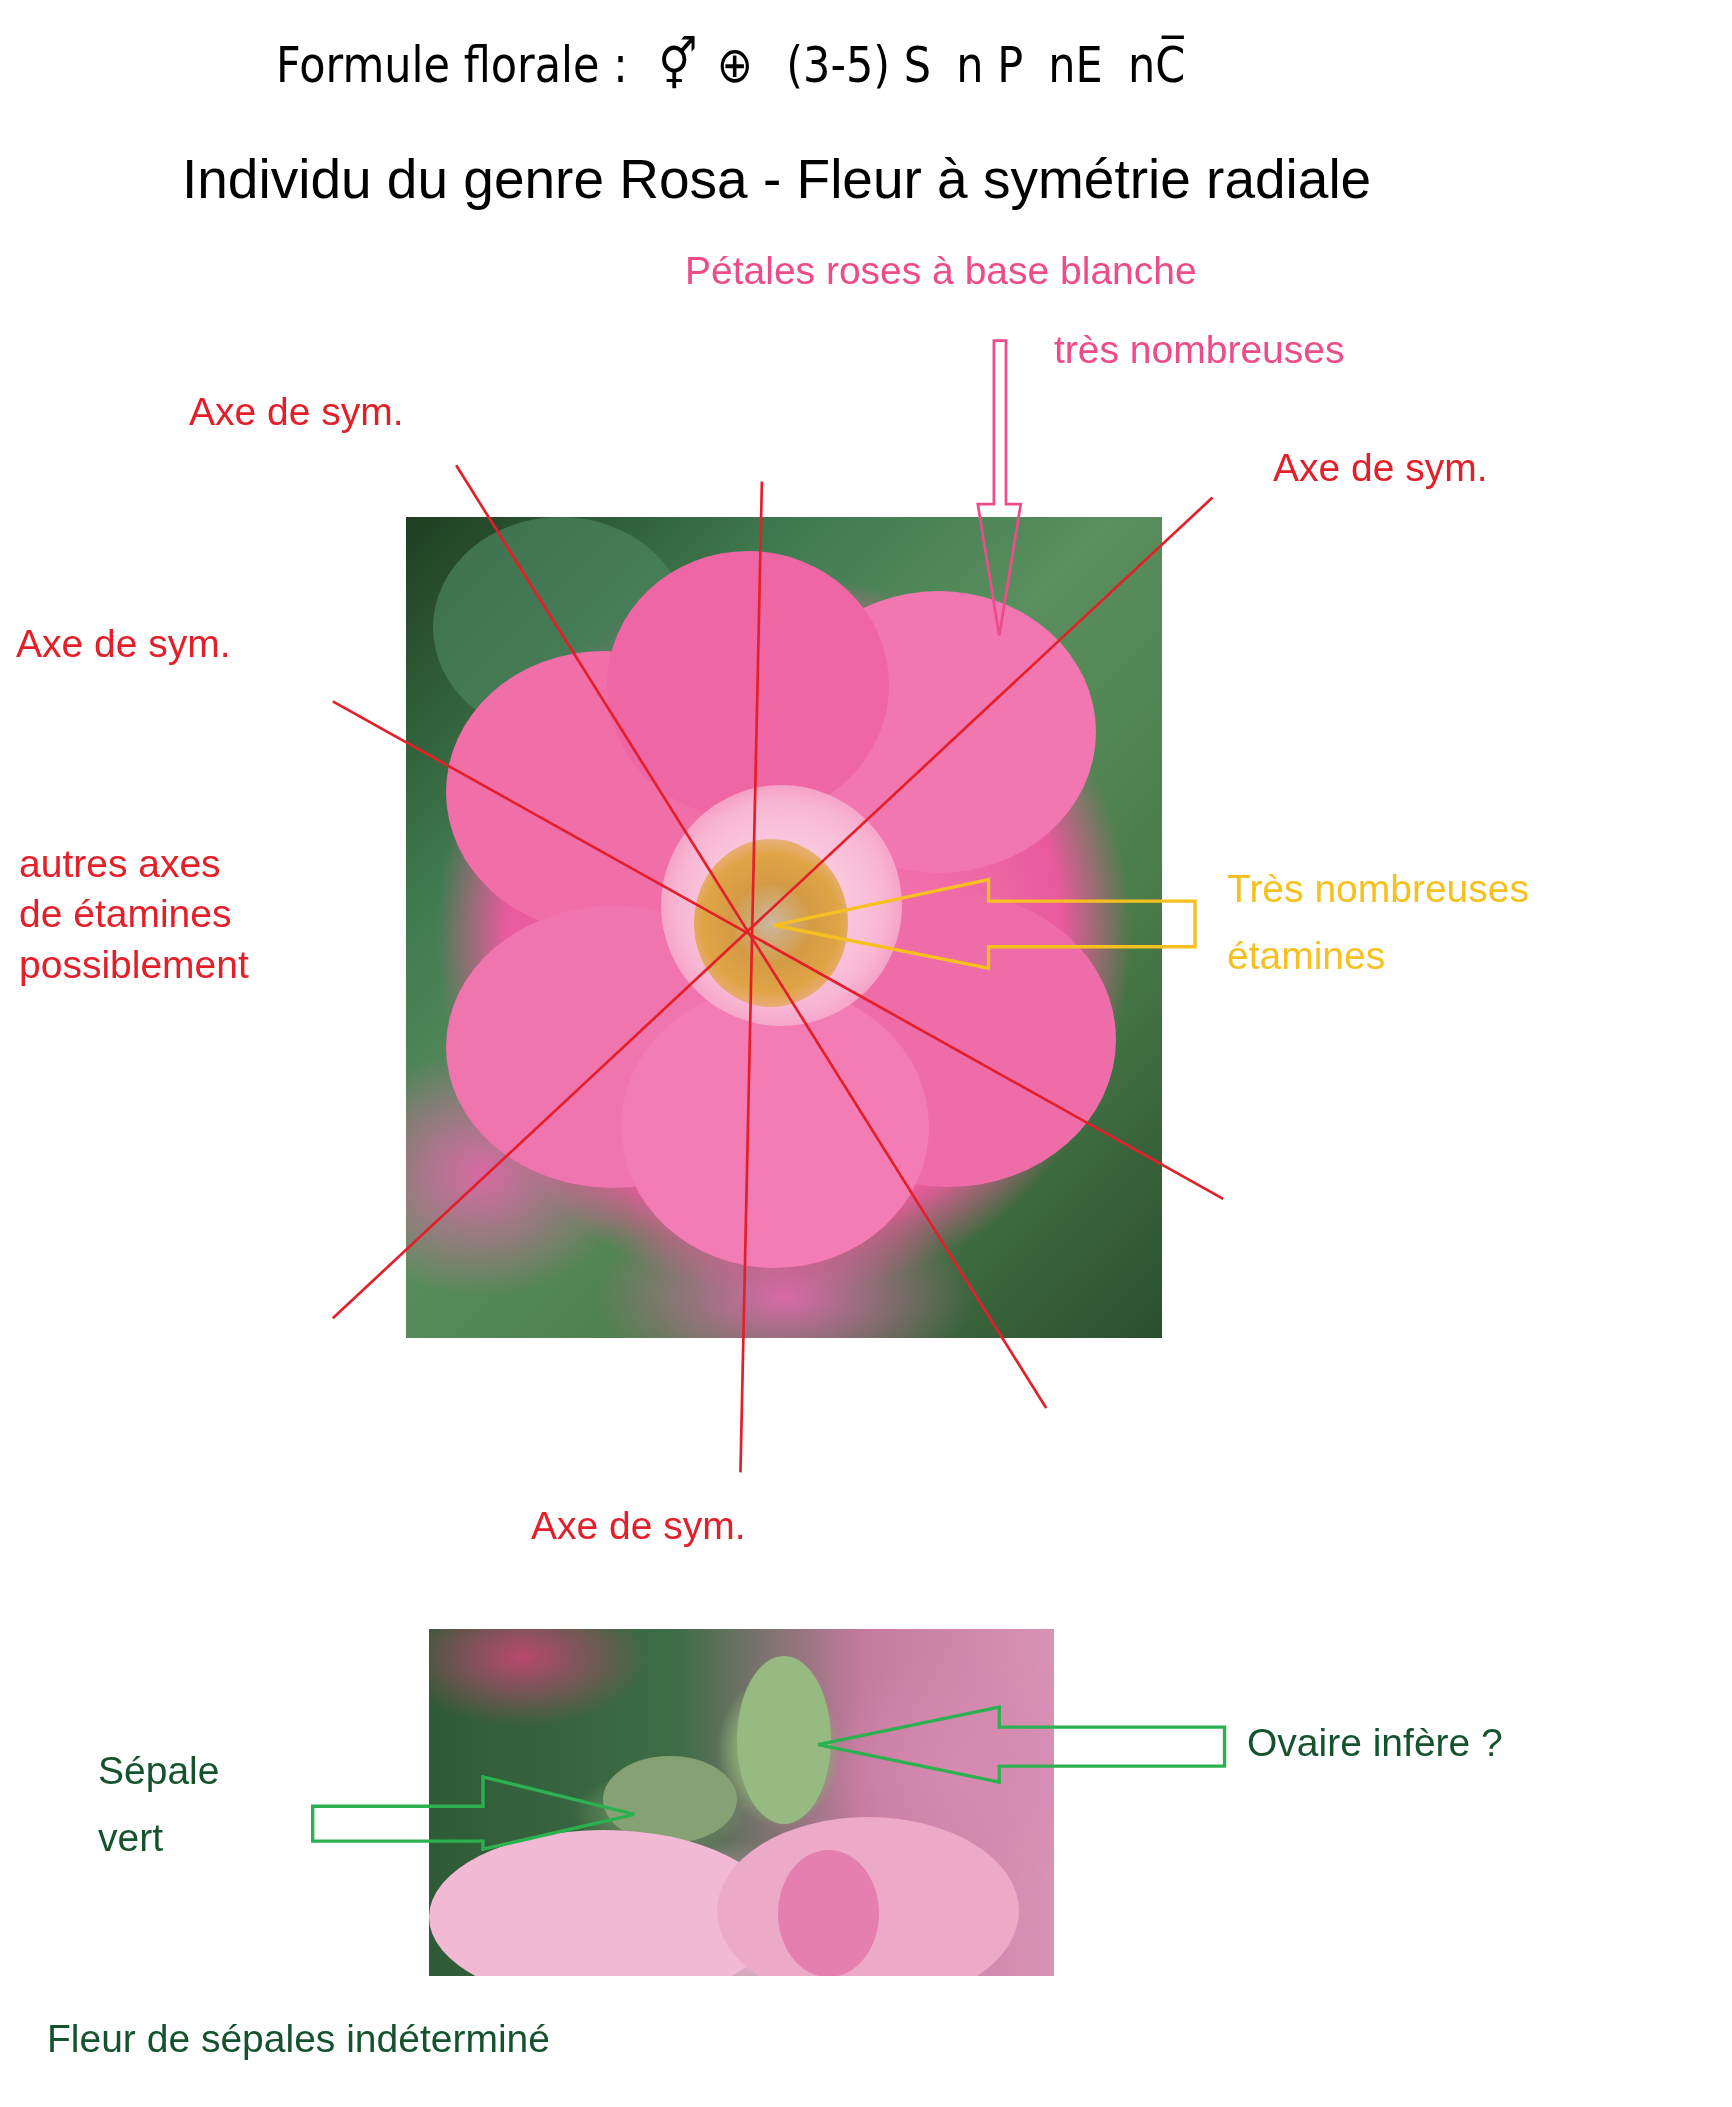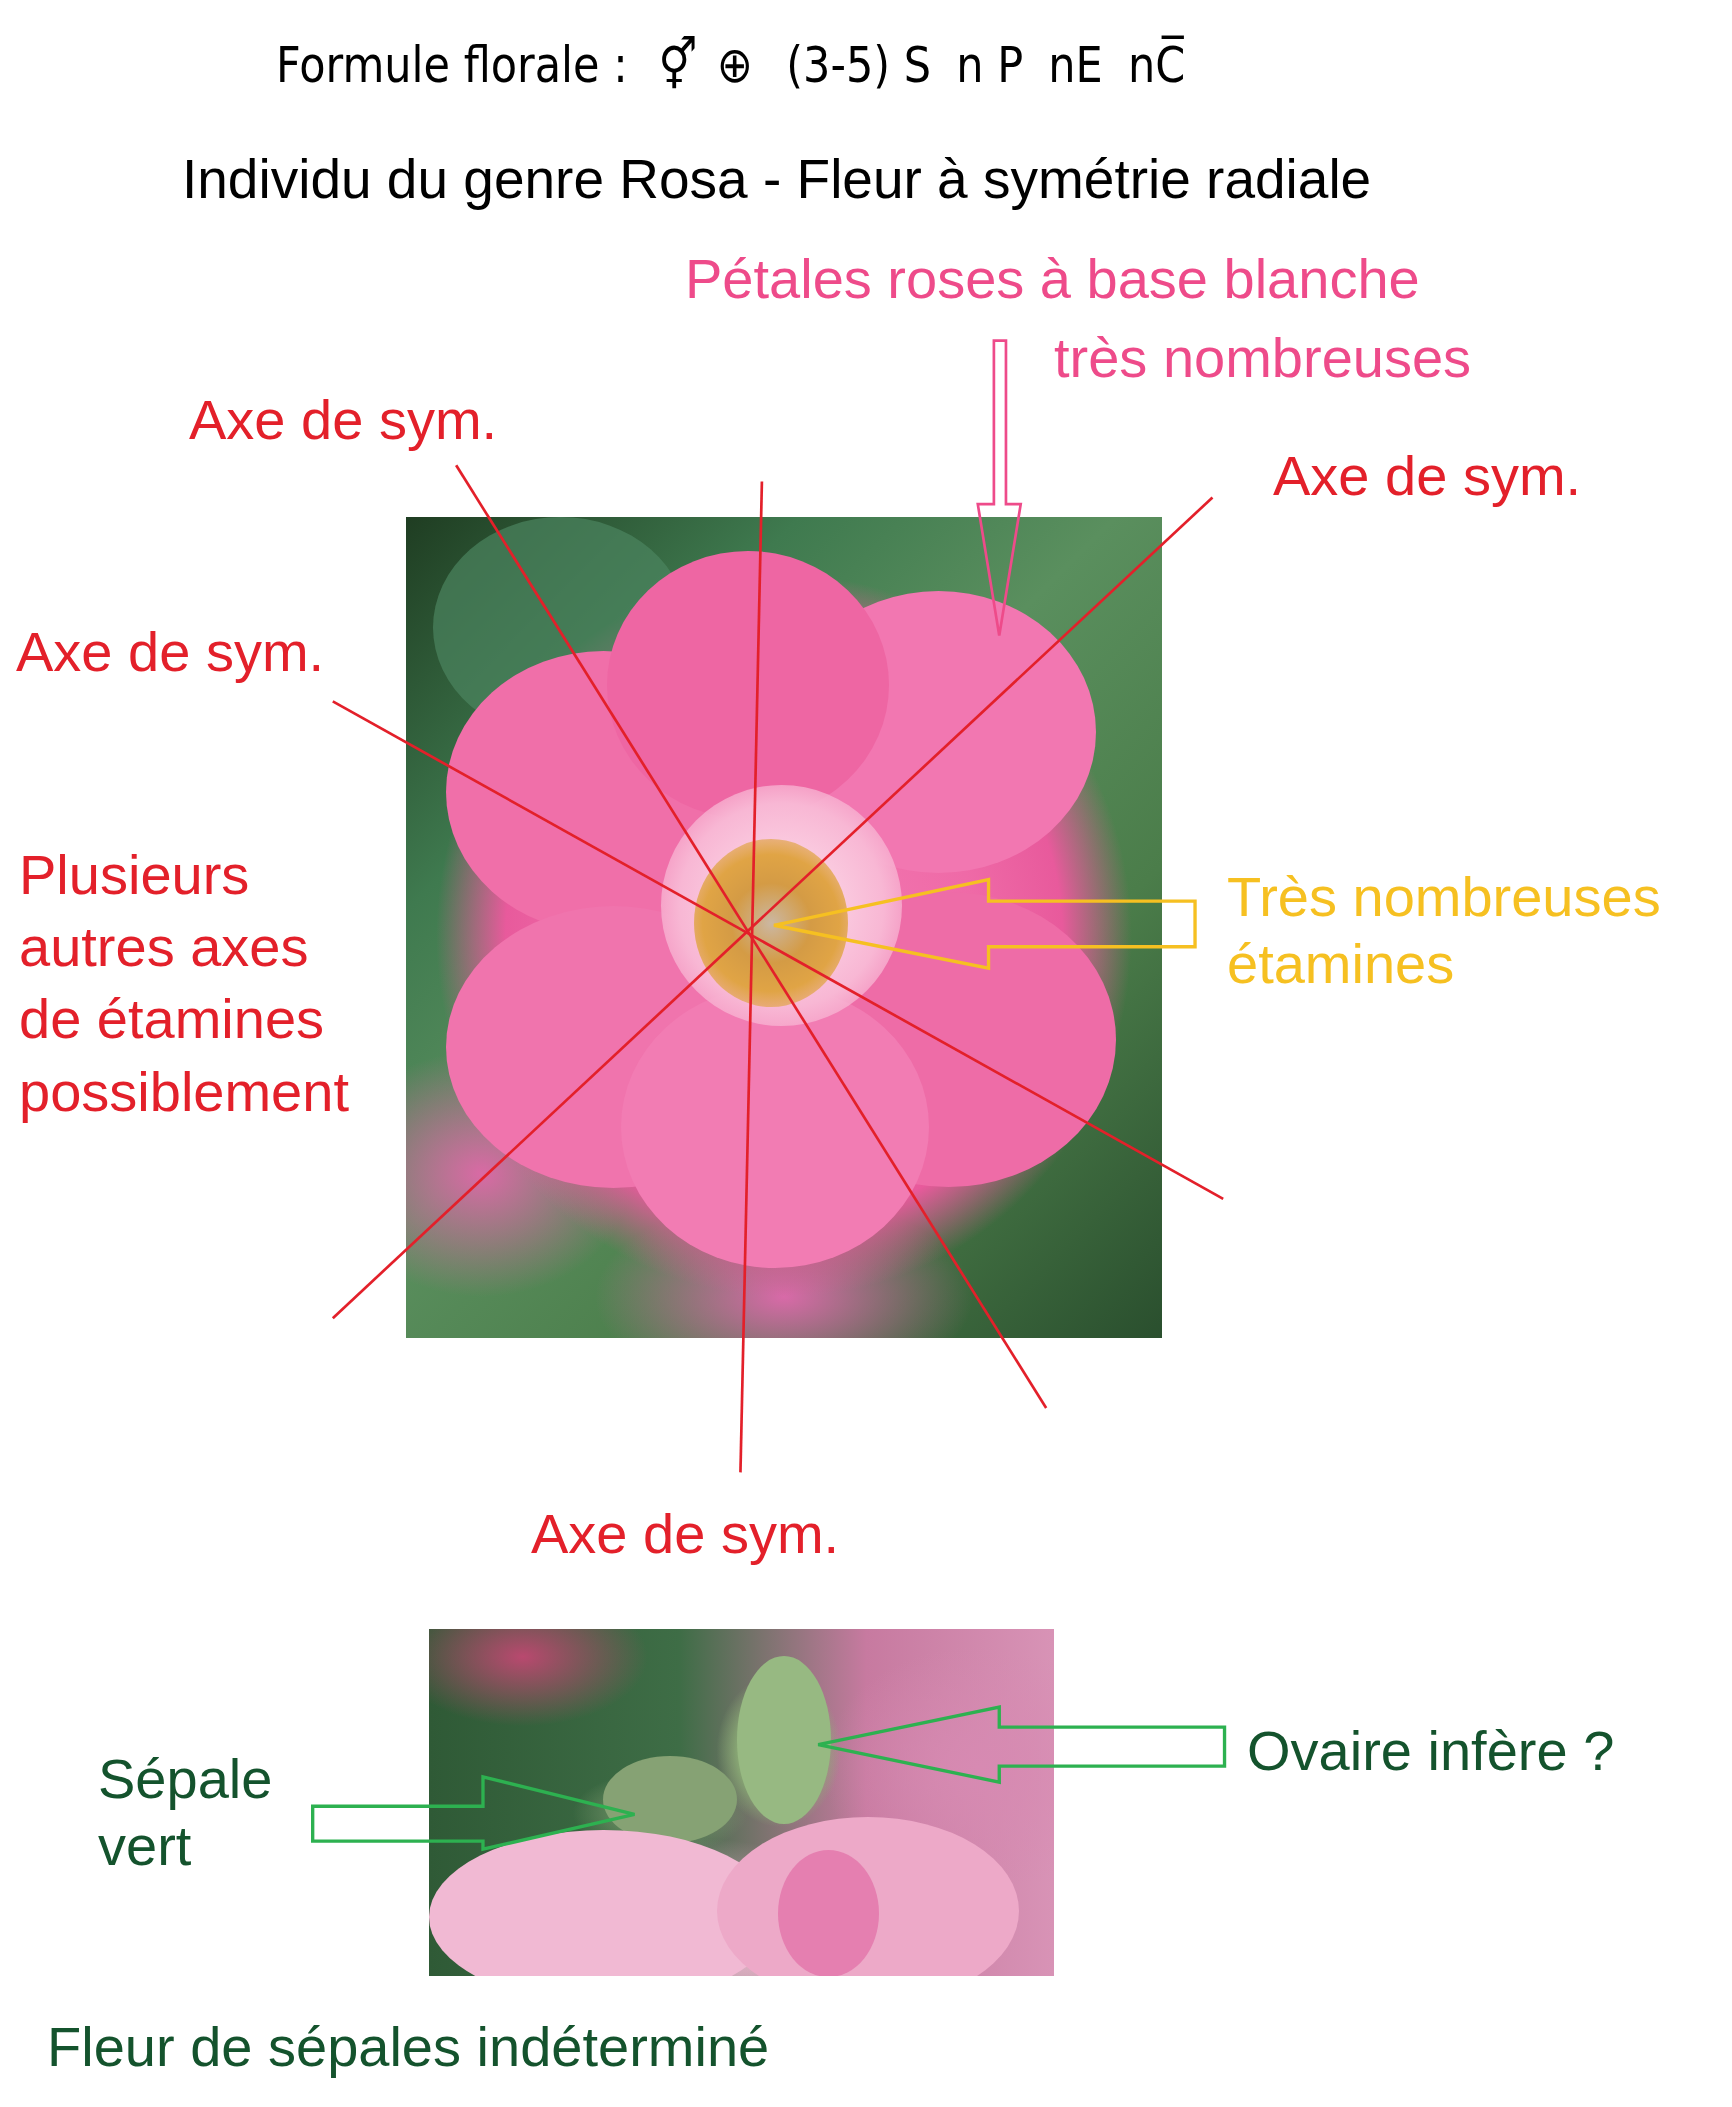--- a/index.html
+++ b/index.html
@@ -6,21 +6,21 @@
   body { width: 1733px; height: 2108px; position: relative; overflow: hidden;
          font-family: "Liberation Sans", sans-serif; }
   .abs { position: absolute; white-space: nowrap; line-height: 1; }
   .title1 { font-family: "DejaVu Sans", sans-serif; font-size: 50px; color: #000;
             transform: scaleX(0.86); transform-origin: left top; }
   .title2 { font-size: 55px; color: #000; }
   .red { color: #e3202a; }
   .pink { color: #ee4b8a; }
   .yellow { color: #f6c021; }
   .green { color: #14532d; }
-  .lbl { font-size: 56px; }
+  .lbl { font-size: 39px; }
   .multiline { white-space: normal; line-height: 1.29; }
 
   
   .photo-main {
     position: absolute; left: 406px; top: 517px; width: 756px; height: 821px;
     background:
       radial-gradient(circle at 50% 50%, #c9a26a 0, #d9963a 3%, rgba(230,150,60,0) 10%),
       radial-gradient(ellipse 46% 44% at 50% 51%, #f37bb3 0, #ef6aa7 55%, #e85a9c 80%, rgba(232,90,156,0) 100%),
       radial-gradient(ellipse 20% 15% at 10% 80%, #d96aa5 0, rgba(217,106,165,0) 100%),
       radial-gradient(ellipse 25% 12% at 50% 95%, #d86aa8 0, rgba(216,106,168,0) 100%),
@@ -96,21 +96,20 @@
     <polygon points="1220,2602 1490,2546 1490,2576 1826,2576 1826,2634 1490,2634 1490,2658"></polygon>
   </g>
 </svg>
 
 <div class="abs red lbl" style="left:189px; top:392px;">Axe de sym.</div>
 <div class="abs red lbl" style="left:1273px; top:448px;">Axe de sym.</div>
 <div class="abs red lbl" style="left:16px; top:624px;">Axe de sym.</div>
 <div class="abs red lbl" style="left:531px; top:1506px;">Axe de sym.</div>
 
 <div class="abs red lbl multiline" style="left:19px; top:839px; width:375px;">
-  <div>Plusieurs</div>
   <div>autres axes</div>
   <div>de étamines</div>
   <div>possiblement</div>
 </div>
 
 <div class="abs pink lbl" style="left:685px; top:251px;">Pétales roses à base blanche</div>
 <div class="abs pink lbl" style="left:1054px; top:330px;">très nombreuses</div>
 
 <div class="abs yellow lbl" style="left:1227px; top:869px;">Très nombreuses</div>
 <div class="abs yellow lbl" style="left:1227px; top:936px;">étamines</div>

